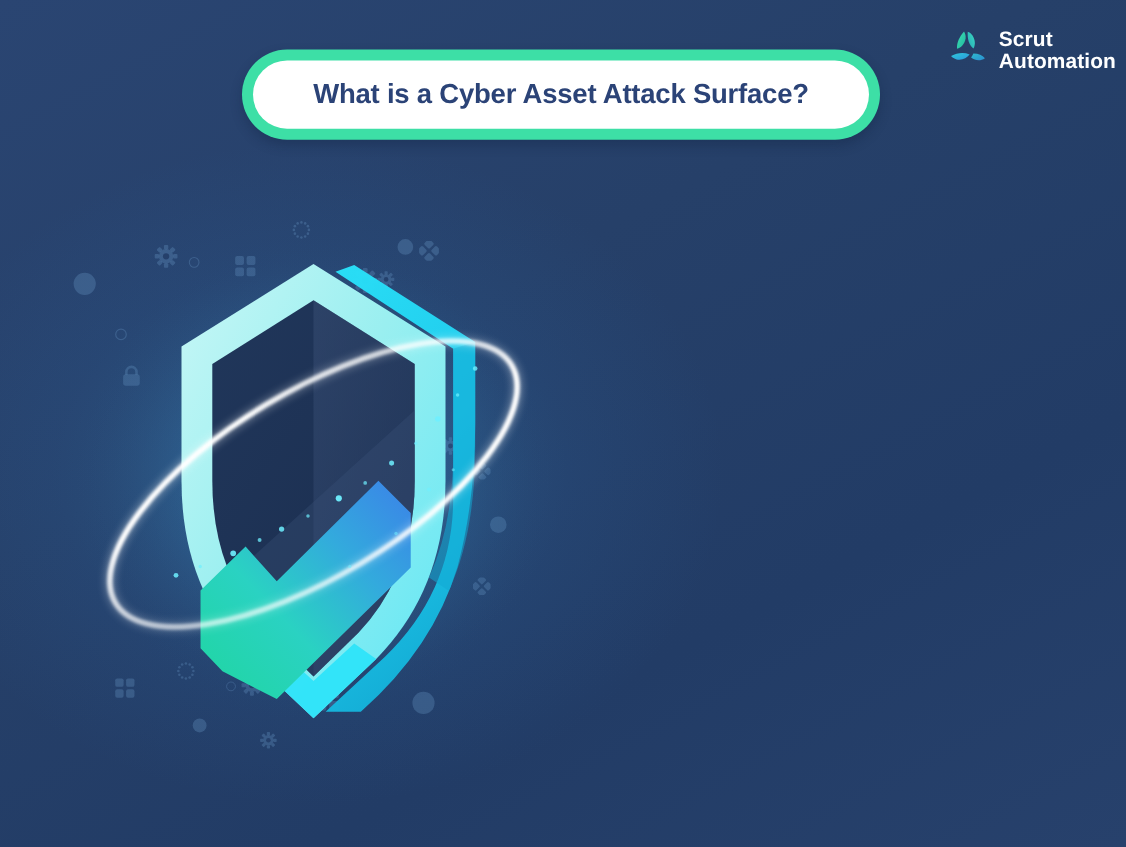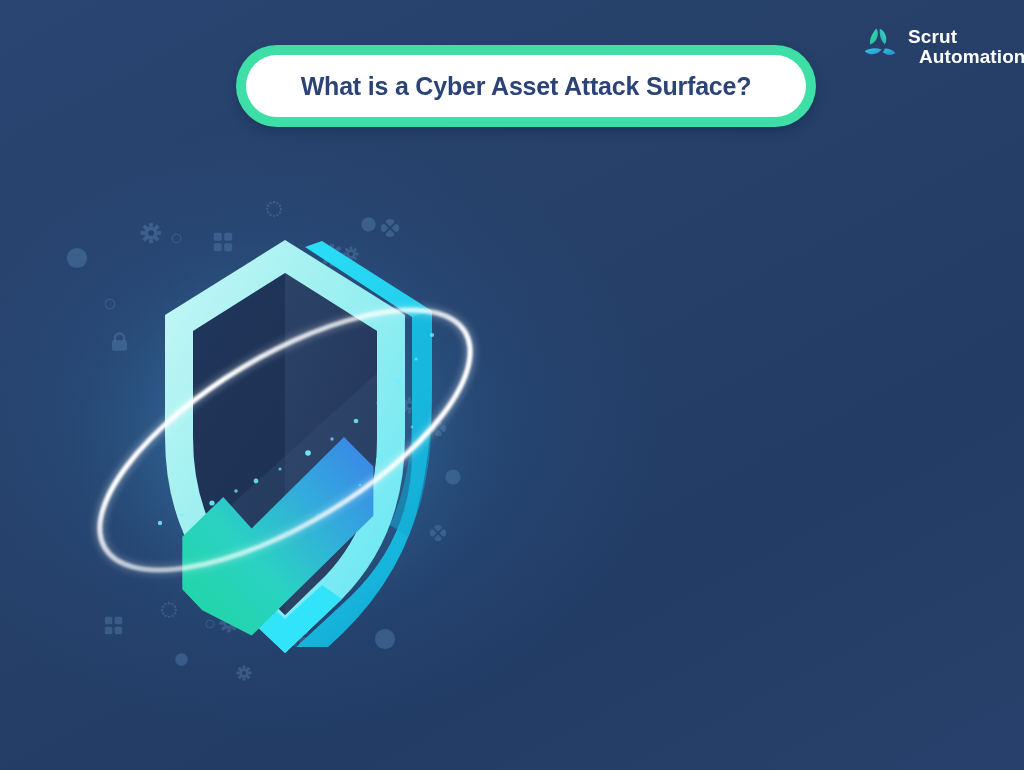--- a/index.html
+++ b/index.html
@@ -49,26 +49,26 @@
     flex-direction: column;
     line-height: 1.04;
   }
   #logo-text .l1,
   #logo-text .l2 {
     color: #ffffff;
     font-weight: bold;
     letter-spacing: 0.1px;
   }
   #logo-text .l1 { font-size: 19px; }
-  #logo-text .l2 { font-size: 19px; margin-left: 11px; }
+  #logo-text .l2 { font-size: 19px; }
 
   
   #title-pill {
     position: absolute;
-    left: 236px;
+    left: 220px;
     top: 45px;
     width: 580px;
     height: 82px;
     border-radius: 41px;
     background: #3ddfa6;
     box-shadow: 0 5px 11px rgba(12,30,58,0.30);
     display: flex;
     align-items: center;
     justify-content: center;
   }

